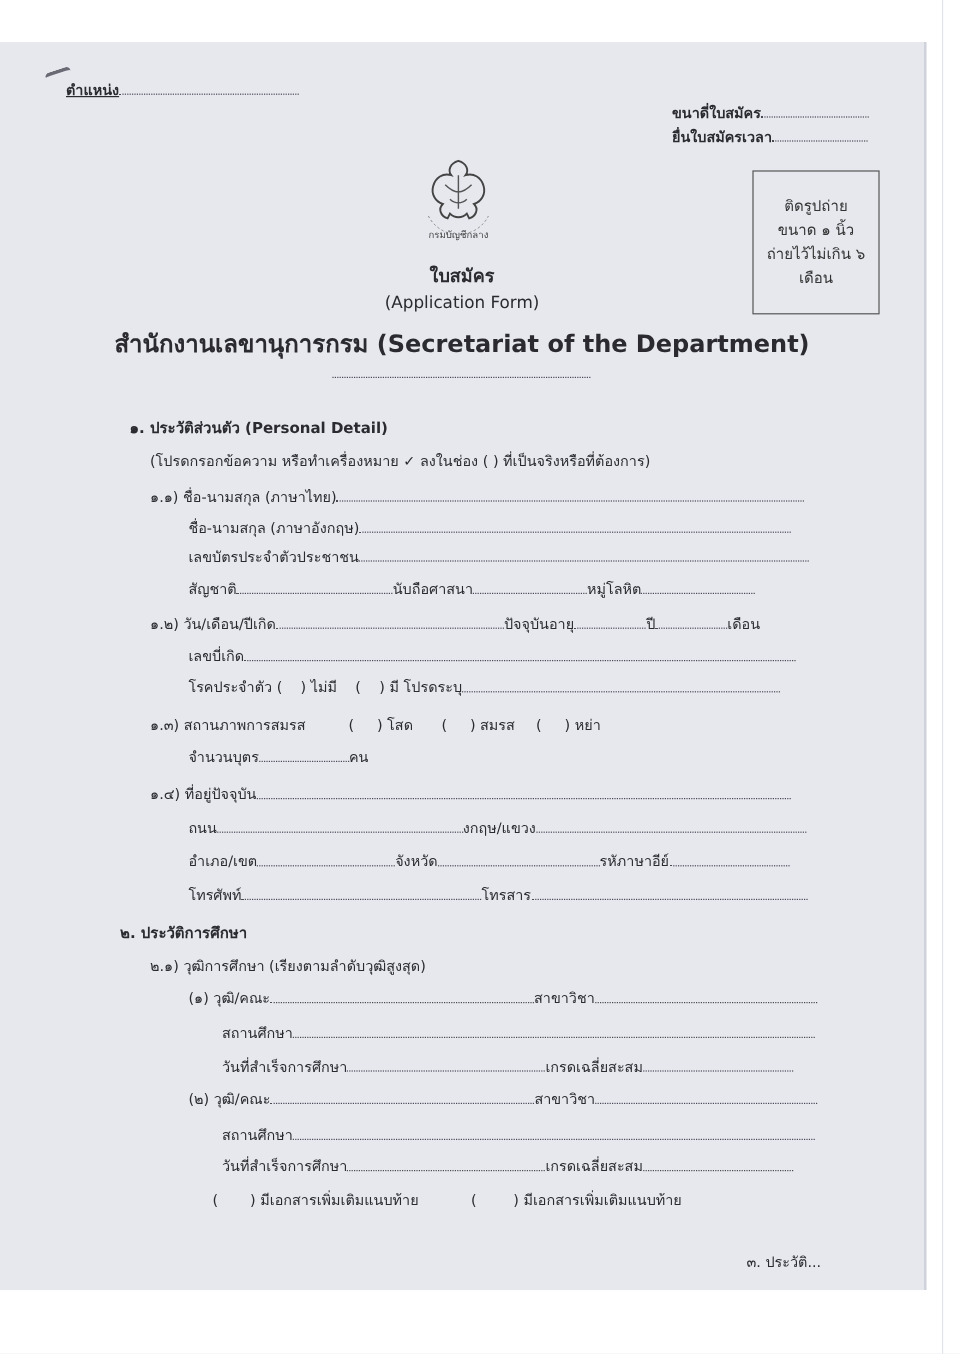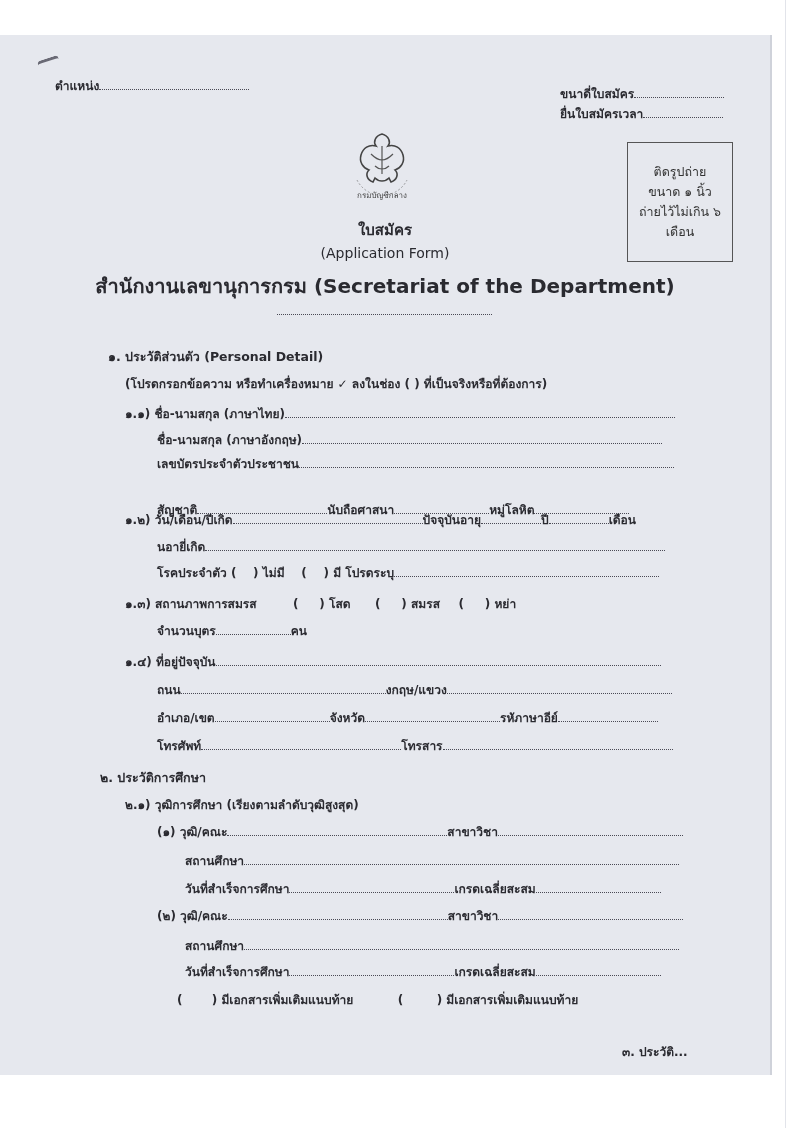--- a/index.html
+++ b/index.html
@@ -8,21 +8,21 @@
     background:#ffffff;
     font-family:"DejaVu Sans", "Liberation Sans", sans-serif;
     color:#2a2a30;
   }
   .page {
     position:absolute; left:0; top:35px; width:770px; height:1040px;
     background:#e6e8ee;
     border-right:2px solid #cfd2da;
   }
   .rline { position:absolute; left:785px; top:0; width:1px; height:1128px; background:#e2e4ea; }
-  .abs { position:absolute; white-space:nowrap;font-weight:bold; }
+  .abs { position:absolute; white-space:nowrap; }
   .bold { font-weight:bold; }
   .t13 { font-size:12.5px; }
   .t12 { font-size:12px; }
   .dots { display:inline-block; border-bottom:1.5px dotted #4a4a55; height:10px; vertical-align:baseline; }
   .photo-box {
     position:absolute; left:627px; top:142px; width:104px; height:118px;
     border:1.5px solid #555;
     display:flex; flex-direction:column; align-items:center; justify-content:center;
     font-size:12.5px; line-height:20px; color:#333; text-align:center;
   }
@@ -30,21 +30,21 @@
   .title-main { position:absolute; left:0; width:770px; text-align:center; }
   .scan-mark { position:absolute; left:38px; top:58px; width:22px; height:8px; border-top:3px solid #6a6a75; transform:rotate(-18deg); border-radius:4px; }
 </style>
 </head>
 <body>
 
 <div class="page"></div>
 <div class="rline"></div>
 <div class="scan-mark"></div>
 
-<div class="abs bold t12" style="left:55px; top:76px;">
+<div class="abs bold t12" style="left:55px; top:65px;text-decoration:underline;">
   <span>ตำแหน่ง</span><span class="dots" style="width:150px;"></span>
 </div>
 <div class="abs bold t12" style="left:560px; top:84px;">
   <span>ขนาดี่ใบสมัคร</span><span class="dots" style="width:90px;"></span>
 </div>
 <div class="abs bold t12" style="left:560px; top:104px;">
   <span>ยื่นใบสมัครเวลา</span><span class="dots" style="width:80px;"></span>
 </div>
 
 <div class="photo-box">
@@ -75,29 +75,29 @@
 
 <div class="abs t12" style="left:125px; top:404px;">
   <span>๑.๑) ชื่อ-นามสกุล (ภาษาไทย)</span><span class="dots" style="width:390px;"></span>
 </div>
 <div class="abs t12" style="left:157px; top:430px;">
   <span>ชื่อ-นามสกุล (ภาษาอังกฤษ)</span><span class="dots" style="width:360px;"></span>
 </div>
 <div class="abs t12" style="left:157px; top:454px;">
   <span>เลขบัตรประจำตัวประชาชน</span><span class="dots" style="width:375px;"></span>
 </div>
-<div class="abs t12" style="left:157px; top:500px;">
+<div class="abs t12" style="left:157px; top:481px;">
   <span><span>สัญชาติ</span><span class="dots" style="width:130px;"></span></span><span><span>นับถือศาสนา</span><span class="dots" style="width:95px;"></span></span><span><span>หมู่โลหิต</span><span class="dots" style="width:95px;"></span></span>
 </div>
 
 <div class="abs t12" style="left:125px; top:510px;">
   <span><span>๑.๒) วัน/เดือน/ปีเกิด</span><span class="dots" style="width:190px;"></span></span><span><span>ปัจจุบันอายุ</span><span class="dots" style="width:60px;"></span><span>ปี</span></span><span><span class="dots" style="width:60px;"></span><span>เดือน</span></span>
 </div>
 <div class="abs t12" style="left:157px; top:537px;">
-  <span>นอายี่เกิด</span><span class="dots" style="width:460px;"></span>
+  <span>เลขบี่เกิด</span><span class="dots" style="width:460px;"></span>
 </div>
 <div class="abs t12" style="left:157px; top:563px;">
   <span>โรคประจำตัว</span>
   <span>(&nbsp;&nbsp;&nbsp;&nbsp;) <span>ไม่มี</span></span>&nbsp;&nbsp;&nbsp;
   <span>(&nbsp;&nbsp;&nbsp;&nbsp;) <span>มี โปรดระบุ</span></span><span><span class="dots" style="width:265px;"></span></span>
 </div>
 
 <div class="abs t12" style="left:125px; top:594px;">
   <span>๑.๓) สถานภาพการสมรส</span>
   <span style="display:inline-block; width:28px;"></span>

